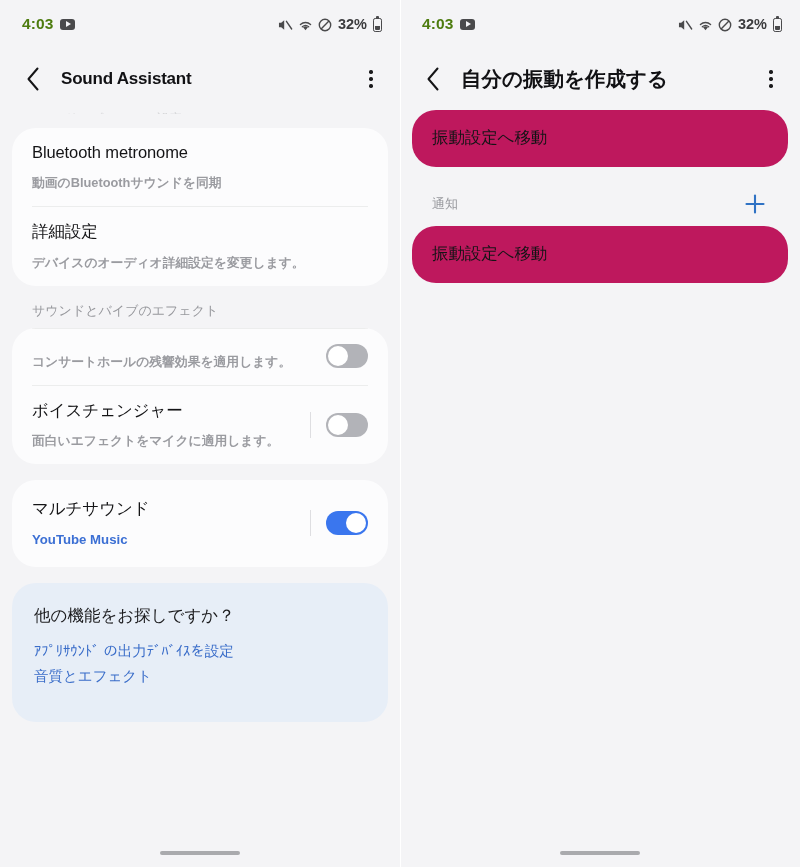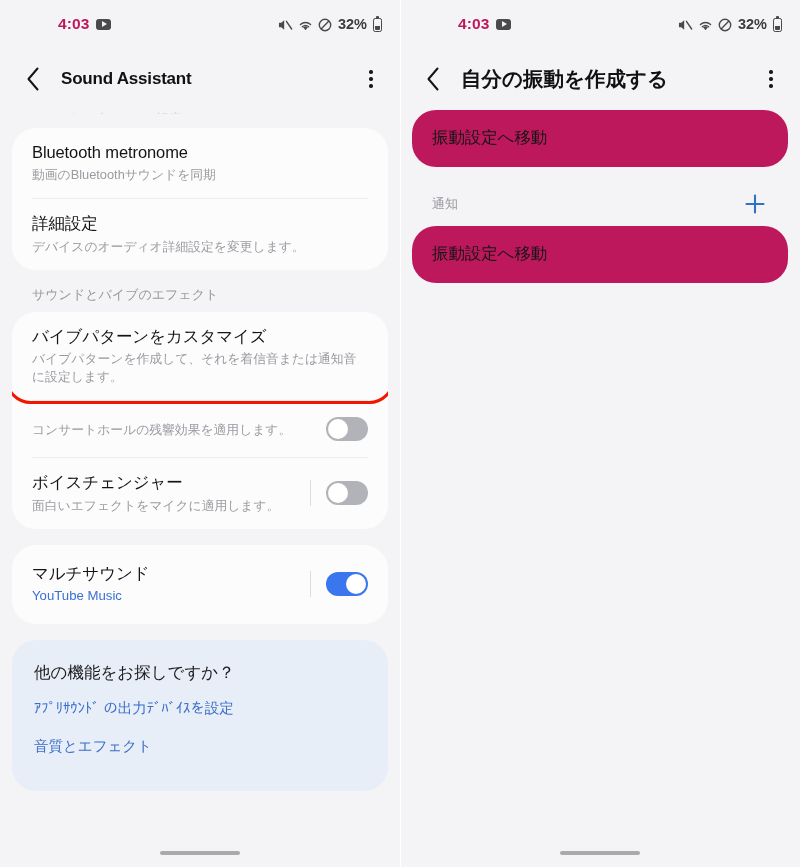--- a/index.html
+++ b/index.html
@@ -28,23 +28,22 @@
     display: flex;
     align-items: center;
     justify-content: space-between;
     padding: 0 18px 0 22px;
     background: #f4f4f6;
   }
   .sb-left { display: flex; align-items: center; gap: 7px; }
   .sb-time {
     font-size: 15.5px;
     font-weight: 600;
-    color: #be185d;
+    color: #4d7c0f;
     letter-spacing: .1px;
-    margin-left: 36px;
   }
   .yt-icon {
     width: 15px; height: 11px;
     background: #4a4a4c;
     border-radius: 3px;
     position: relative;
   }
   .yt-icon::after {
     content: "";
     position: absolute;
@@ -160,22 +159,23 @@
   .row-texts { flex: 1 1 auto; min-width: 0; }
   .row-title {
     font-size: 16.5px;
     color: #141416;
     line-height: 1.35;
     letter-spacing: -0.1px;
   }
   .row-sub {
     font-size: 12.8px;
     color: #9a9ba0;
-    margin-top: 3px;
+    margin-top: 11px;
     line-height: 1.42;
+    font-weight: bold;
   }
   .row-sub.blue { color: #3b6fd4; font-size: 13.2px; }
   .divider {
     height: 1px;
     background: #eceded;
     margin: 0 20px;
   }
   .section-label {
     font-size: 13px;
     color: #97989d;
@@ -227,21 +227,21 @@
   }
   .info-title {
     font-size: 16.5px;
     color: #1a1a1c;
     margin-bottom: 14px;
   }
   .info-link {
     font-size: 14.5px;
     color: #3a6dc9;
     line-height: 1.5;
-    margin-bottom: 16px;
+    margin-bottom: 3px;
   }
   .info-link:last-child { margin-bottom: 8px; }
 
   
   .r-section {
     display: flex;
     align-items: center;
     justify-content: space-between;
     padding: 18px 20px 9px 20px;
   }
@@ -357,29 +357,20 @@
             <div class="row-title">詳細設定</div>
             <div class="row-sub">デバイスのオーディオ詳細設定を変更します。</div>
           </div>
         </div>
       </div>
 
       <div class="section-label">サウンドとバイブのエフェクト</div>
 
       <div class="card">
 
-        <div class="highlight-wrap">
-          <div class="row">
-            <div class="row-texts">
-              <div class="row-title">バイブパターンをカスタマイズ</div>
-              <div class="row-sub">バイブパターンを作成して、それを着信音または通知音に設定します。</div>
-            </div>
-          </div>
-          <div class="highlight-box"></div>
-        </div>
 
         <div class="divider"></div>
 
         <div class="row">
           <div class="row-texts">
             <div class="row-sub">コンサートホールの残響効果を適用します。</div>
           </div>
           <div class="sw-wrap">
             <div class="toggle">
                 <span class="knob"></span>

